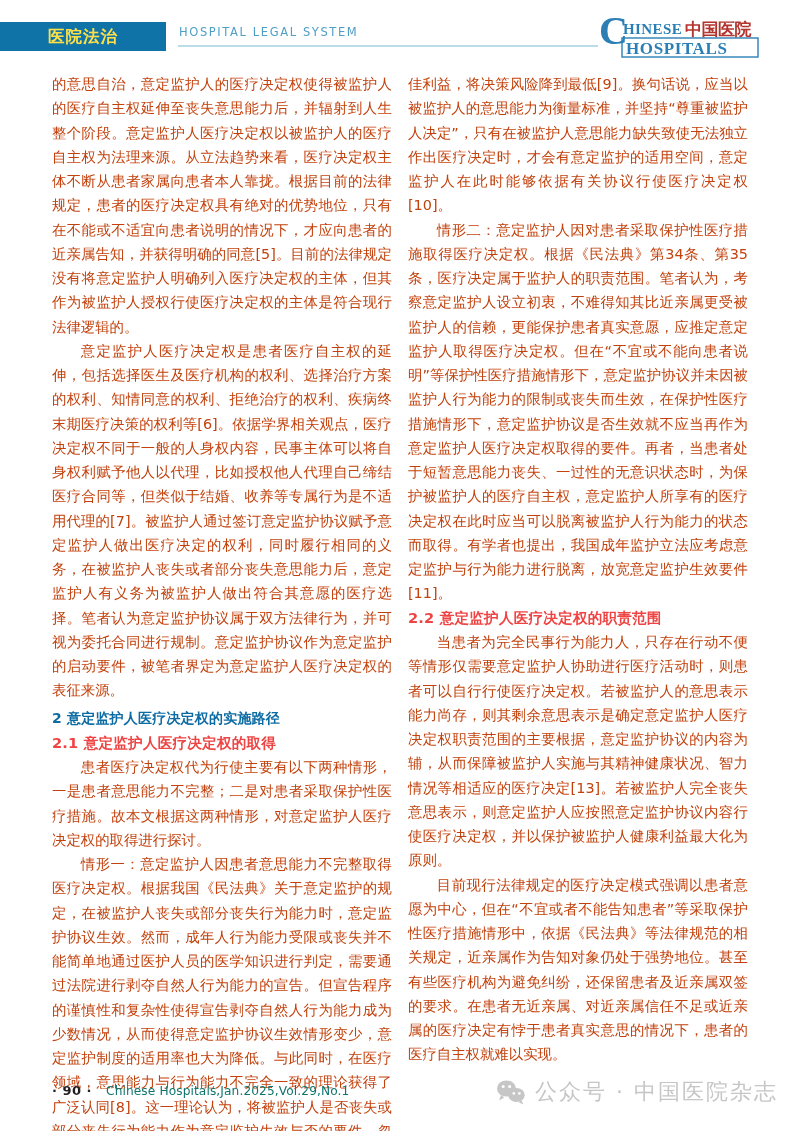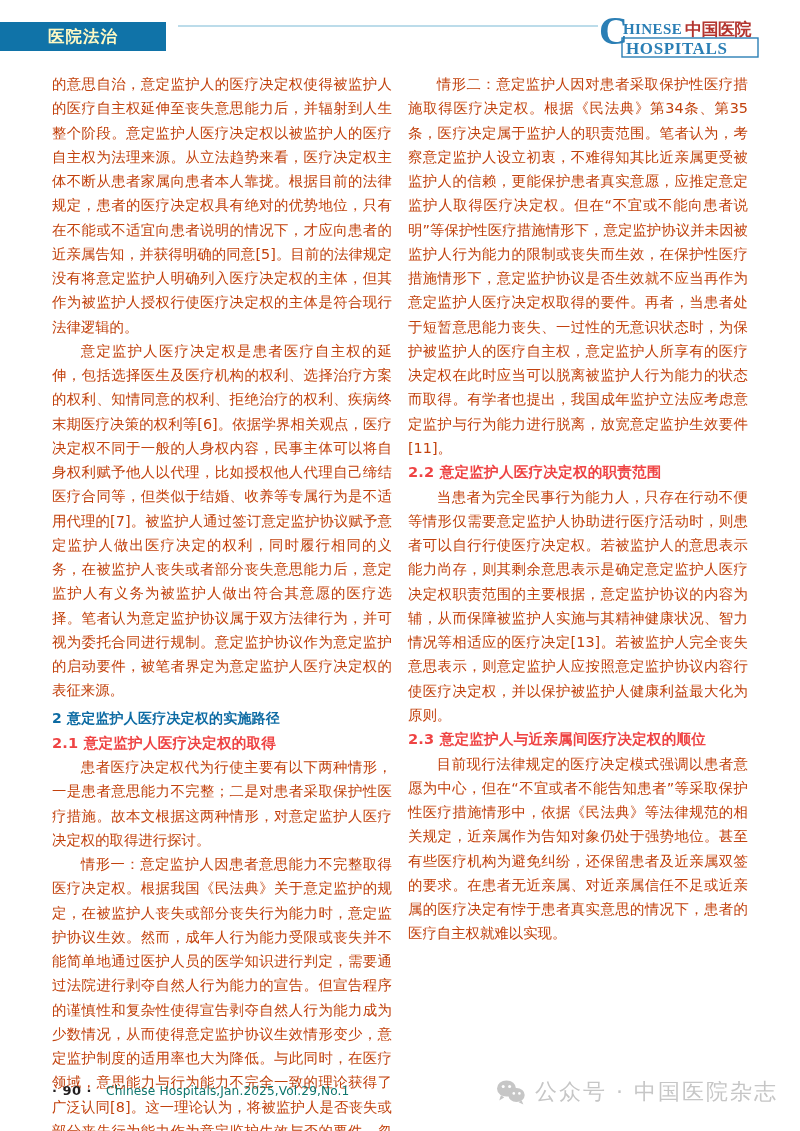--- a/index.html
+++ b/index.html
@@ -25,21 +25,21 @@
   }
   .header-banner {
     position: absolute;
     left: 0;
     top: 22px;
     width: 166px;
     height: 29px;
     background: #1073a8;
   }
   .header-banner-label {
-    color: #fef9c3;
+    color: #fde047;
     font-family: "DejaVu Sans", "Liberation Sans", sans-serif;
     font-size: 16.5px;
     font-weight: bold;
     letter-spacing: 1px;
     line-height: 29px;
     text-align: center;
     display: block;
     width: 100%;
   }
   .header-en-wrap {
@@ -171,20 +171,21 @@
 </head>
 <body>
 
 <div class="page-header">
 
   <div class="header-banner">
     <span class="header-banner-label">医院法治</span>
   </div>
 
   <div class="header-en-wrap">
+    <span class="header-en-label">HOSPITAL  LEGAL  SYSTEM</span>
     <div class="header-rule"></div>
   </div>
 
   <div class="journal-logo">
     <svg width="182" height="50" viewBox="0 0 182 50" xmlns="http://www.w3.org/2000/svg">
 
       <text x="-1" y="32" font-family="Liberation Serif, serif" font-size="40" font-weight="bold" fill="#2b7fb5">C</text>
 
       <text x="23" y="22" font-family="Liberation Serif, serif" font-size="15" font-weight="bold" fill="#2b7fb5" letter-spacing="0.4">HINESE</text>
 
@@ -210,29 +211,29 @@
     <h3 class="sub-head">2.1  意定监护人医疗决定权的取得</h3>
 
     <p class="body-para">患者医疗决定权代为行使主要有以下两种情形，一是患者意思能力不完整；二是对患者采取保护性医疗措施。故本文根据这两种情形，对意定监护人医疗决定权的取得进行探讨。</p>
 
     <p class="body-para">情形一：意定监护人因患者意思能力不完整取得医疗决定权。根据我国《民法典》关于意定监护的规定，在被监护人丧失或部分丧失行为能力时，意定监护协议生效。然而，成年人行为能力受限或丧失并不能简单地通过医护人员的医学知识进行判定，需要通过法院进行剥夺自然人行为能力的宣告。但宣告程序的谨慎性和复杂性使得宣告剥夺自然人行为能力成为少数情况，从而使得意定监护协议生效情形变少，意定监护制度的适用率也大为降低。与此同时，在医疗领域，意思能力与行为能力不完全一致的理论获得了广泛认同[8]。这一理论认为，将被监护人是否丧失或部分丧失行为能力作为意定监护生效与否的要件，忽视了意思能力与行为能力的区别，不利于保护被监护人的剩余意思能力。被监护人意思能力的丧失是一个反复且渐进的变化过程，可以尝试通过下调被监护人的决定能力门槛，以确保病人的最</p>
 
   </div>
 
   <div class="column col-right">
 
+    <p class="body-para no-indent">佳利益，将决策风险降到最低[9]。换句话说，应当以被监护人的意思能力为衡量标准，并坚持“尊重被监护人决定”，只有在被监护人意思能力缺失致使无法独立作出医疗决定时，才会有意定监护的适用空间，意定监护人在此时能够依据有关协议行使医疗决定权[10]。</p>
 
     <p class="body-para">情形二：意定监护人因对患者采取保护性医疗措施取得医疗决定权。根据《民法典》第34条、第35条，医疗决定属于监护人的职责范围。笔者认为，考察意定监护人设立初衷，不难得知其比近亲属更受被监护人的信赖，更能保护患者真实意愿，应推定意定监护人取得医疗决定权。但在“不宜或不能向患者说明”等保护性医疗措施情形下，意定监护协议并未因被监护人行为能力的限制或丧失而生效，在保护性医疗措施情形下，意定监护协议是否生效就不应当再作为意定监护人医疗决定权取得的要件。再者，当患者处于短暂意思能力丧失、一过性的无意识状态时，为保护被监护人的医疗自主权，意定监护人所享有的医疗决定权在此时应当可以脱离被监护人行为能力的状态而取得。有学者也提出，我国成年监护立法应考虑意定监护与行为能力进行脱离，放宽意定监护生效要件[11]。</p>
 
     <h3 class="sub-head">2.2  意定监护人医疗决定权的职责范围</h3>
 
 
     <p class="body-para">当患者为完全民事行为能力人，只存在行动不便等情形仅需要意定监护人协助进行医疗活动时，则患者可以自行行使医疗决定权。若被监护人的意思表示能力尚存，则其剩余意思表示是确定意定监护人医疗决定权职责范围的主要根据，意定监护协议的内容为辅，从而保障被监护人实施与其精神健康状况、智力情况等相适应的医疗决定[13]。若被监护人完全丧失意思表示，则意定监护人应按照意定监护协议内容行使医疗决定权，并以保护被监护人健康利益最大化为原则。</p>
 
-    <h3 class="sub-head">2.3  意定监护人与近亲属间医疗决定权的顺位</h3>
 
     <p class="body-para">目前现行法律规定的医疗决定模式强调以患者意愿为中心，但在“不宜或者不能告知患者”等采取保护性医疗措施情形中，依据《民法典》等法律规范的相关规定，近亲属作为告知对象仍处于强势地位。甚至有些医疗机构为避免纠纷，还保留患者及近亲属双签的要求。在患者无近亲属、对近亲属信任不足或近亲属的医疗决定有悖于患者真实意思的情况下，患者的医疗自主权就难以实现。</p>
 
   </div>
 
 </div>
 
 <div class="page-footer">
 
   <div class="footer-left">

